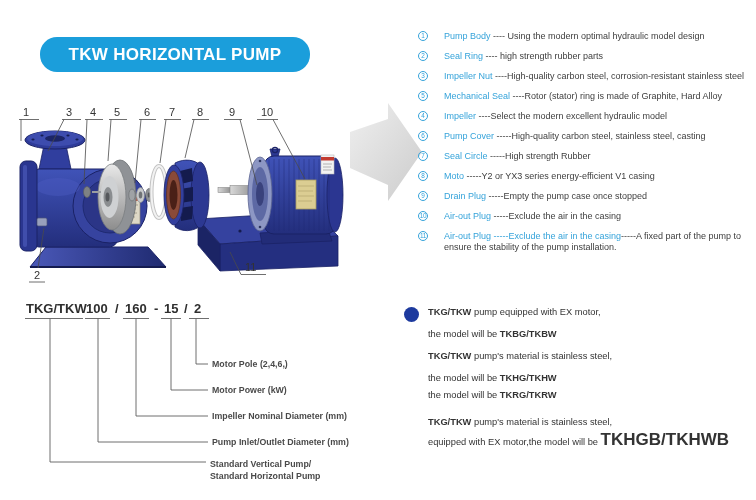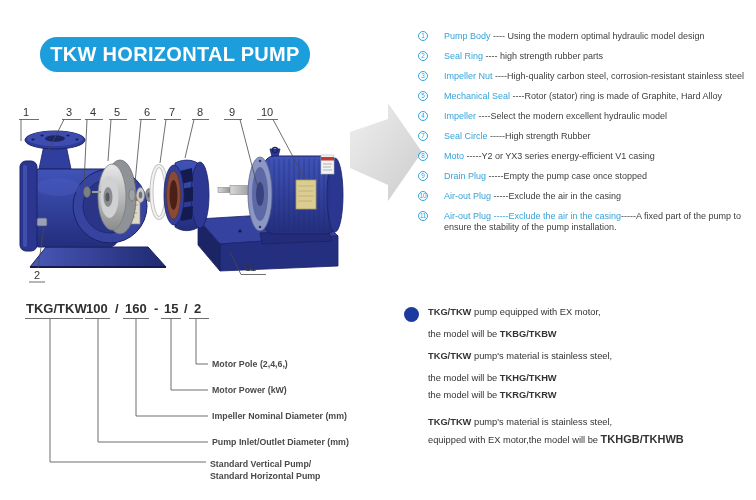--- a/index.html
+++ b/index.html
@@ -1,38 +1,38 @@
 <!DOCTYPE html>
 <html><head>
 <meta charset="utf-8">
 <style>
   html,body{margin:0;padding:0}
   body{width:756px;height:500px;position:relative;background:#ffffff;overflow:hidden;
        font-family:"Liberation Sans",sans-serif;}
   
   .banner{position:absolute;left:40px;top:37px;width:270px;height:35px;background:#1b9edb;
-          border-radius:17px;color:#fff;font-weight:bold;font-size:20px;text-align:center;
+          border-radius:17px;color:#fff;font-weight:bold;font-size:17px;text-align:center;
           line-height:35px;letter-spacing:.3px}
   
   .plist{position:absolute;left:418px;top:31px;width:336px}
   .prow{position:relative;padding-left:26px;font-size:9px;line-height:11px;margin-bottom:9px;color:#3e3e3e}
   .pnum{position:absolute;left:0;top:0;width:10px;height:10px;box-sizing:border-box;
         border:1px solid #35a3da;border-radius:50%;color:#35a3da;font-size:6.4px;line-height:8px;
         text-align:center;letter-spacing:-0.3px}
   .pname{color:#35a3da}
   .pdesc{color:#3e3e3e}
   
   .notes{position:absolute;left:400px;top:300px;width:352px}
   .bullet{position:absolute;left:4px;top:7px;width:15px;height:15px;border-radius:50%;background:#1d3a9e}
   .nline{margin-left:28px;font-size:9.3px;color:#333;line-height:11px}
   .nline:first-of-type{padding-top:7px}
   .g22{margin-bottom:11px}.g18{margin-bottom:6px}.g19{margin-bottom:16px}.g17{margin-bottom:6px}
   .lead{font-weight:bold}
   .code{font-weight:bold}
-  .code-big{font-weight:bold;font-size:11px}
+  .code-big{font-weight:bold;font-size:17px}
   
   .diagram{position:absolute;left:8px;top:95px}
   .flowarrow{position:absolute;left:350px;top:98px}
   .modeldiag{position:absolute;left:20px;top:295px}
 </style>
 </head>
 <body>
 
 <div class="banner">TKW HORIZONTAL PUMP</div>
 
@@ -184,20 +184,21 @@
   </defs>
   <polygon points="0,34 38,21 38,5 72,54 38,103 38,87 0,70" fill="url(#arrowG)"></polygon>
 </svg>
 
 <div class="plist">
   <div class="prow"><span class="pnum">1</span><span class="pname">Pump Body</span><span class="pdesc"> ---- Using the modern optimal hydraulic model design</span></div>
   <div class="prow"><span class="pnum">2</span><span class="pname">Seal Ring</span><span class="pdesc"> ---- high strength rubber parts</span></div>
   <div class="prow"><span class="pnum">3</span><span class="pname">Impeller Nut</span><span class="pdesc"> ----High-quality carbon steel, corrosion-resistant stainless steel</span></div>
   <div class="prow"><span class="pnum">5</span><span class="pname">Mechanical Seal</span><span class="pdesc"> ----Rotor (stator) ring is made of Graphite, Hard Alloy</span></div>
   <div class="prow"><span class="pnum">4</span><span class="pname">Impeller</span><span class="pdesc"> ----Select the modern excellent hydraulic model</span></div>
+  <div class="prow"><span class="pnum">6</span><span class="pname">Pump Cover</span><span class="pdesc"> -----High-quality carbon steel, stainless steel, casting</span></div>
   <div class="prow"><span class="pnum">7</span><span class="pname">Seal Circle</span><span class="pdesc"> -----High strength Rubber</span></div>
   <div class="prow"><span class="pnum">8</span><span class="pname">Moto</span><span class="pdesc"> -----Y2 or YX3 series energy-efficient V1 casing</span></div>
   <div class="prow"><span class="pnum">9</span><span class="pname">Drain Plug</span><span class="pdesc"> -----Empty the pump case once stopped</span></div>
   <div class="prow"><span class="pnum">10</span><span class="pname">Air-out Plug</span><span class="pdesc"> -----Exclude the air in the casing</span></div>
   <div class="prow"><span class="pnum">11</span><span class="pname">Air-out Plug -----Exclude the air in the casing</span><span class="pdesc">-----A fixed part of the pump to ensure the stability of the pump installation.</span></div>
 </div>
 
 <svg class="modeldiag" width="360" height="200" viewBox="0 0 360 200">
   <g font-family="Liberation Sans, sans-serif" font-weight="bold" font-size="13" fill="#2f2f2f">
     <text x="6" y="18">TKG/TKW</text>

